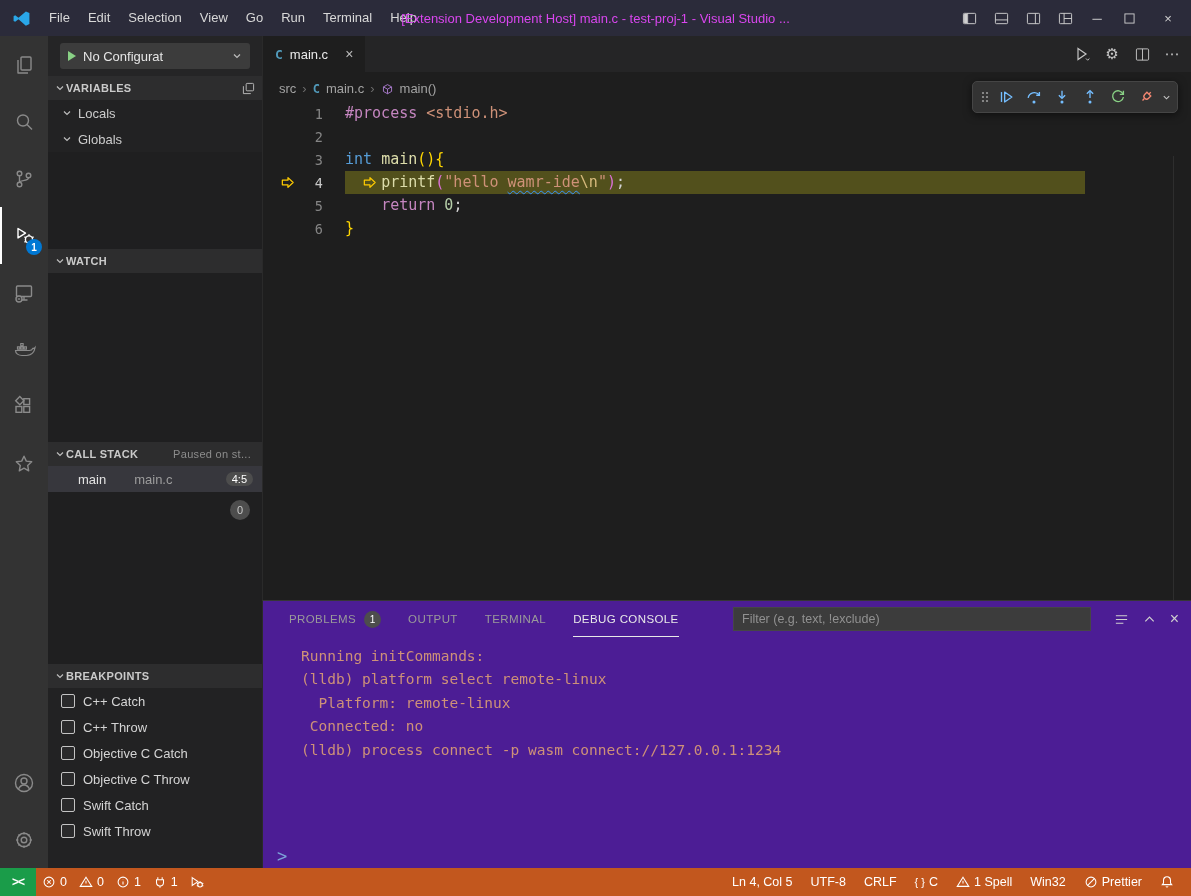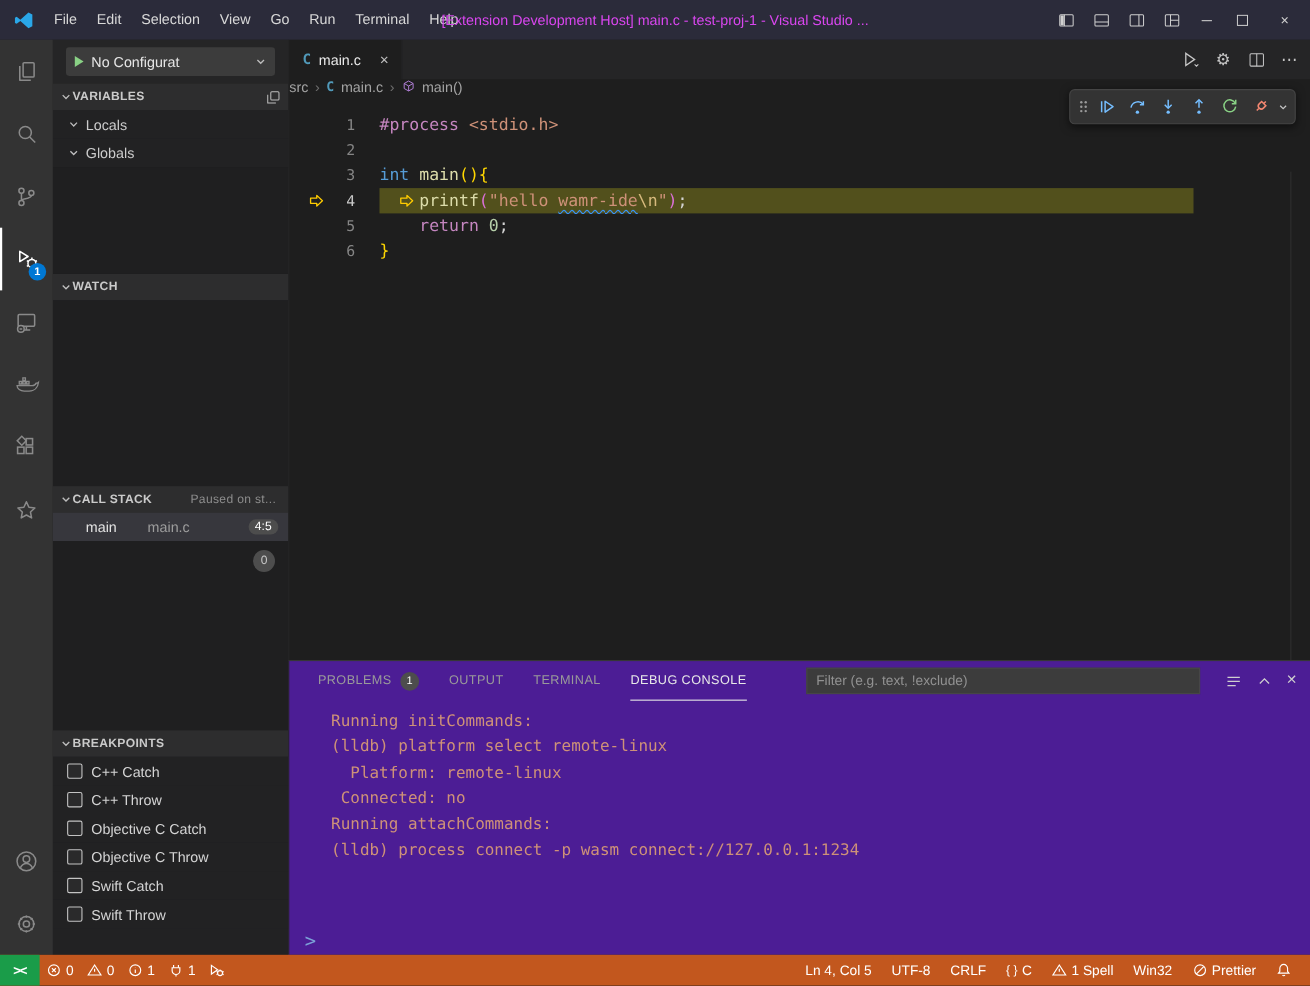--- a/index.html
+++ b/index.html
@@ -53,21 +53,21 @@
 
   
   .editor-region{position:absolute;left:262px;top:36px;right:0;height:564px;background:#1e1e1e;border-left:1px solid #2a2a2a}
   .tabbar{height:36px;background:#252526;display:flex;position:relative}
   .tab{display:flex;align-items:center;gap:7px;padding:0 12px;background:#1e1e1e;border-right:1px solid #252526;height:36px}
   .lang-c{color:#519aba;font-weight:bold;font-size:13px;font-family:"DejaVu Sans Mono",monospace}
   .tab-label{color:#eaeaea;font-size:13px}
   .tab-close{color:#bdbdbd;font-size:14px;margin-left:10px}
   .editor-actions{position:absolute;right:6px;top:0;height:36px;display:flex;align-items:center;gap:4px;color:#c5c5c5}
   .ea{width:26px;height:26px;display:flex;align-items:center;justify-content:center;font-size:15px}
-  .breadcrumbs{height:24px;display:flex;align-items:flex-start;gap:6px;color:#a3a3a3;font-size:13px}
+  .breadcrumbs{height:24px;display:flex;align-items:flex-end;gap:6px;padding-left:16px;color:#a3a3a3;font-size:13px}
   .bc-sep{color:#6d6d6d}
   .code-area{position:relative;padding-top:6px;height:504px}
   .code-line{display:flex;height:23px;align-items:center;font-family:"DejaVu Sans Mono","Liberation Mono",monospace;
     font-size:15px;white-space:pre}
   .glyph-margin{width:34px;height:23px;position:relative;flex:none}
   .line-num{width:26px;text-align:right;color:#858585;font-size:13.5px;flex:none;font-family:"DejaVu Sans Mono",monospace}
   .code-text{margin-left:22px;height:23px;line-height:23px;position:relative;padding-left:0}
   .code-line.current .code-text{background:#52501c;width:740px}
   .code-line.current .line-num{color:#c8c8c8}
   .gutter-arrow{position:absolute;right:2px;top:4px}
@@ -505,21 +505,21 @@
           </svg>
       </span>
       <span>
         <svg width="13" height="13" viewBox="0 0 14 14" fill="none" stroke="currentColor" stroke-width="1.3">
             <path d="M2.5 9l4.5-4.5L11.5 9"></path>
           </svg>
       </span>
       <span style="font-size:16px">×</span>
     </div>
   </div>
-  <div class="console"><div class="console-line">Running initCommands:</div><div class="console-line">(lldb) platform select remote-linux</div><div class="console-line">  Platform: remote-linux</div><div class="console-line"> Connected: no</div><div class="console-line">Running attachCommands:</div><div class="console-line">(lldb) process connect -p wasm connect://127.0.0.1:1234</div></div>
+  <div class="console"><div class="console-line">Running initCommands:</div><div class="console-line">(lldb) platform select remote-linux</div><div class="console-line">  Platform: remote-linux</div><div class="console-line"> Connected: no</div><div class="console-line">(lldb) process connect -p wasm connect://127.0.0.1:1234</div></div>
   <div class="console-prompt">&gt;</div>
 </div>
 
 <div class="statusbar">
   <div class="sb-remote">&gt;&lt;</div>
   <div class="sb-item">
     <svg viewBox="0 0 16 16" fill="none" stroke="currentColor" stroke-width="1.2">
         <circle cx="8" cy="8" r="5.6"></circle>
         <path d="M6 6l4 4M10 6l-4 4"></path>
       </svg>

